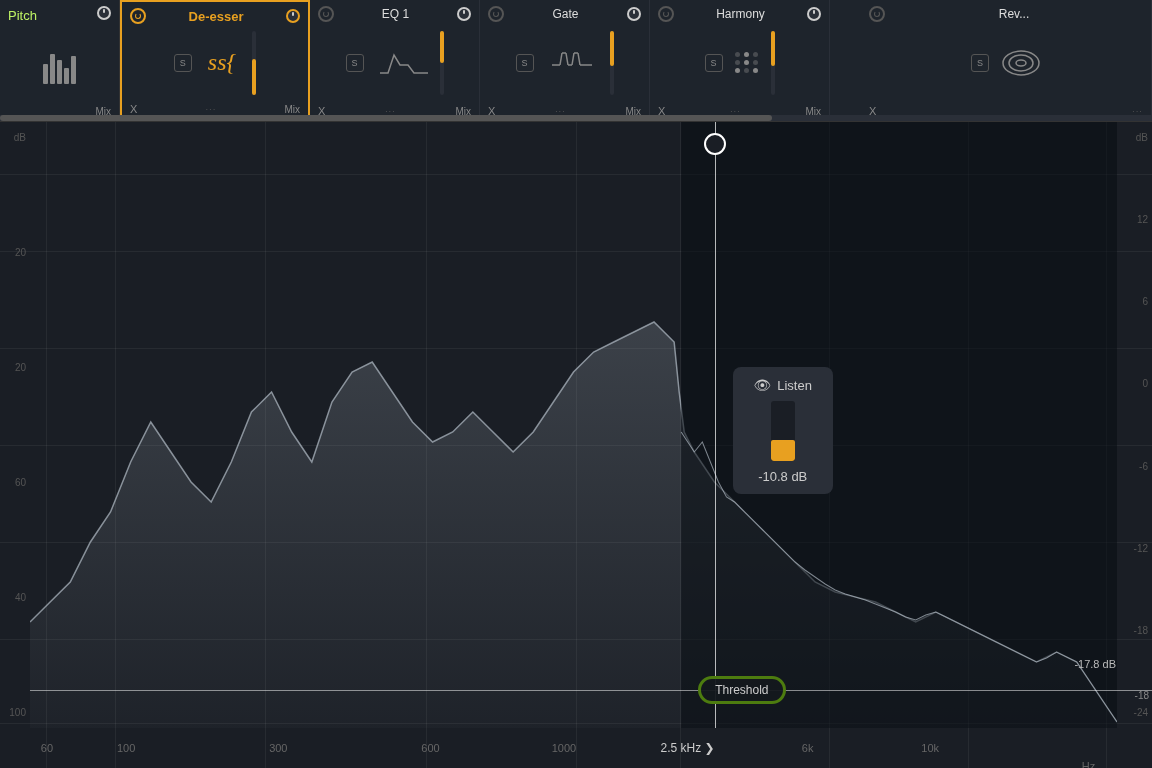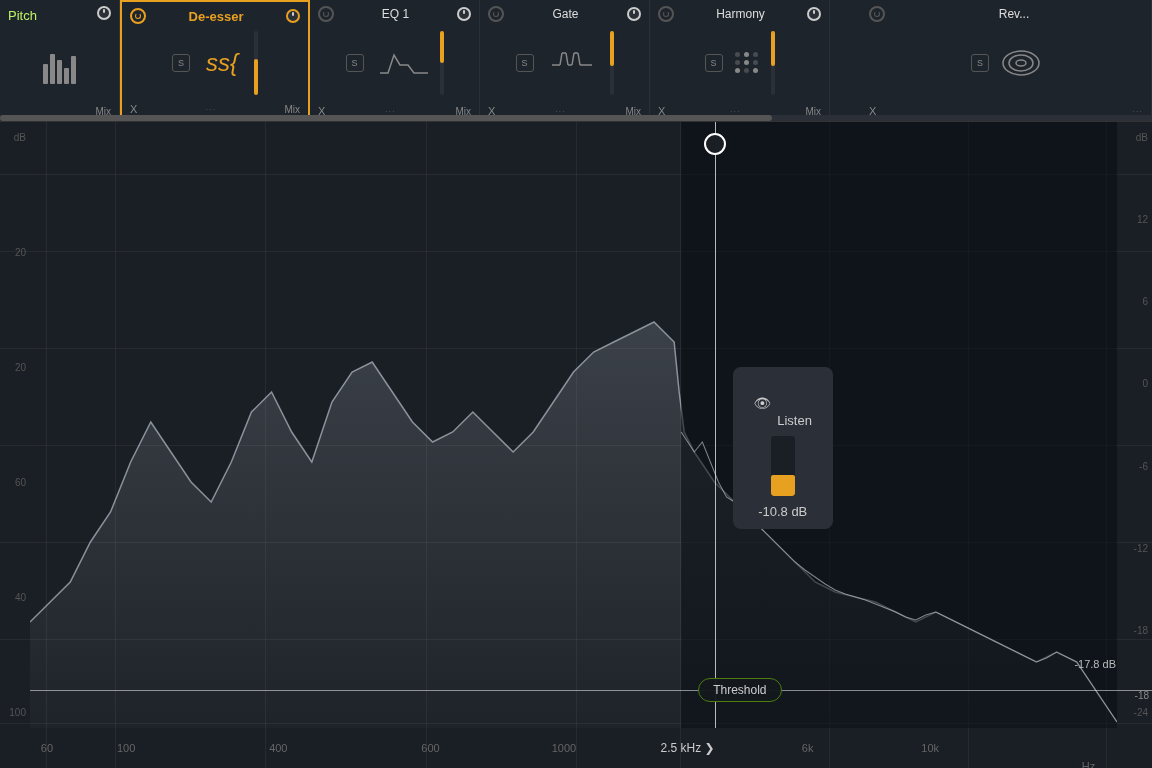--- a/index.html
+++ b/index.html
@@ -157,20 +157,21 @@
       width: 5px;
       background: #888;
       border-radius: 1px;
     }
 
     
     .deesser-icon {
       font-size: 24px;
       color: #e8a020;
       font-style: italic;
+      font-family: Liberation Serif, serif;
     }
 
     
     .harmony-dots {
       display: grid;
       grid-template-columns: repeat(3, 6px);
       gap: 3px;
     }
     .harmony-dot {
       width: 5px;
@@ -306,21 +307,21 @@
       border: 2px solid #fff;
       background: #1a1e25;
       transform: translate(-50%, -50%);
       cursor: grab;
     }
 
     
     .threshold-pill {
       position: absolute;
       background: rgba(20,24,30,0.95);
-      border: 1px solid #4d7c0f;
+      border: 3px solid #4d7c0f;
       border-radius: 20px;
       padding: 4px 14px;
       font-size: 12px;
       color: #ccc;
       white-space: nowrap;
       transform: translateY(-50%);
     }
 
     
     .listen-tooltip {
@@ -650,32 +651,32 @@
     <span>-17.8 dB</span>
   </div>
 
   <div style="position:absolute; right: 3px; top: 88%; font-size:10px; color:#888;">
     <span>-18</span>
   </div>
 
   <div class="listen-tooltip" style="left: calc(30px + 61%); top: 38%;">
     <div class="listen-label">
       <span style="font-size:14px;">👁</span>
-      <span style="font-size:13px; color:#ccc;margin-top:36px;">Listen</span>
+      <span style="font-size:13px; color:#ccc;">Listen</span>
     </div>
     <div class="listen-meter">
       <div class="listen-meter-fill" style="height: 35%;"></div>
     </div>
     <div class="listen-db-value">-10.8 dB</div>
   </div>
 
   <div class="freq-labels">
     <span class="freq-label" style="left: 1%;">60</span>
     <span class="freq-label" style="left: 8%;">100</span>
-    <span class="freq-label" style="left: 22%;">400</span>
+    <span class="freq-label" style="left: 22%;">300</span>
     <span class="freq-label" style="left: 36%;">600</span>
     <span class="freq-label" style="left: 48%;">1000</span>
     <span class="freq-label" style="left: 58%; color:#ccc; font-size:12px;">2.5 kHz ❯</span>
     <span class="freq-label" style="left: 71%;">6k</span>
     <span class="freq-label" style="left: 82%;">10k</span>
     <span class="freq-label" style="right: 2%; margin-top: 36px;">Hz</span>
   </div>
 
 </div>
 

